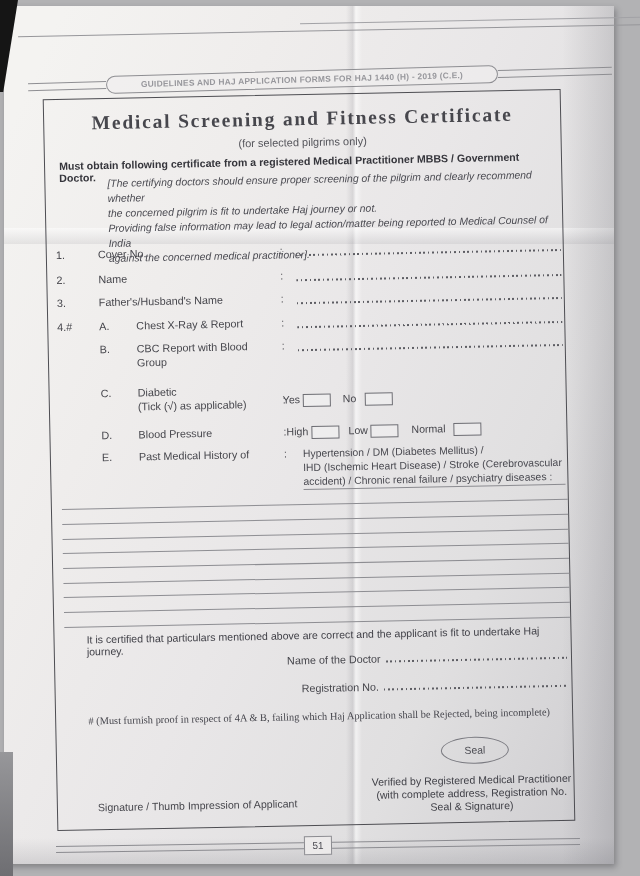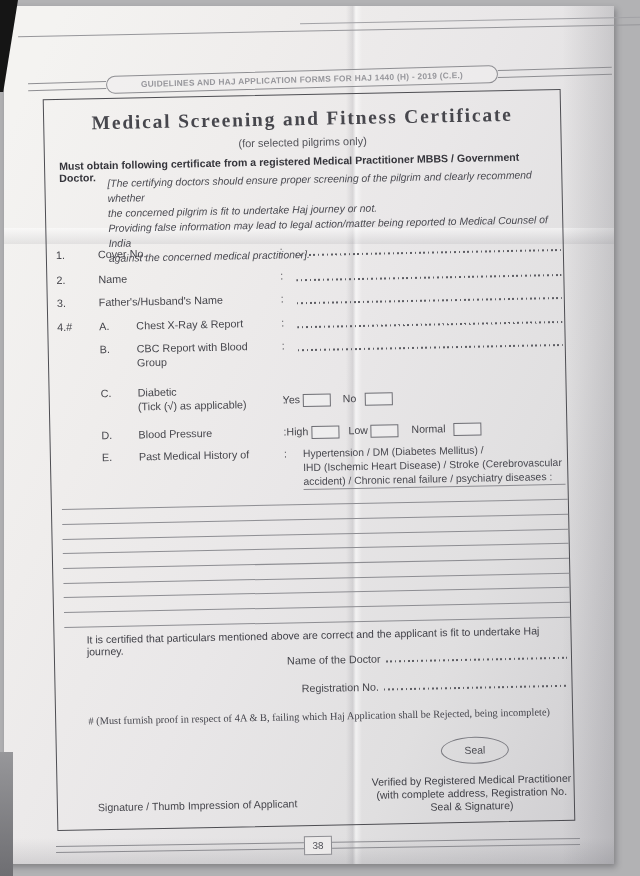--- a/index.html
+++ b/index.html
@@ -213,19 +213,19 @@
       <span>(with complete address, Registration No.</span><br>
       <span>Seal &amp; Signature)</span>
     </div>
 
     <div class="signature">Signature / Thumb Impression of Applicant</div>
   </div>
 
   <div class="footer">
     <div class="f-line"></div>
     <div class="page-box">
-      <span>38</span>
+      <span>51</span>
     </div>
   </div>
 
   <div class="corner-black"></div>
   <div class="edge-left-dark"></div>
 </div>
 
 </body></html>

